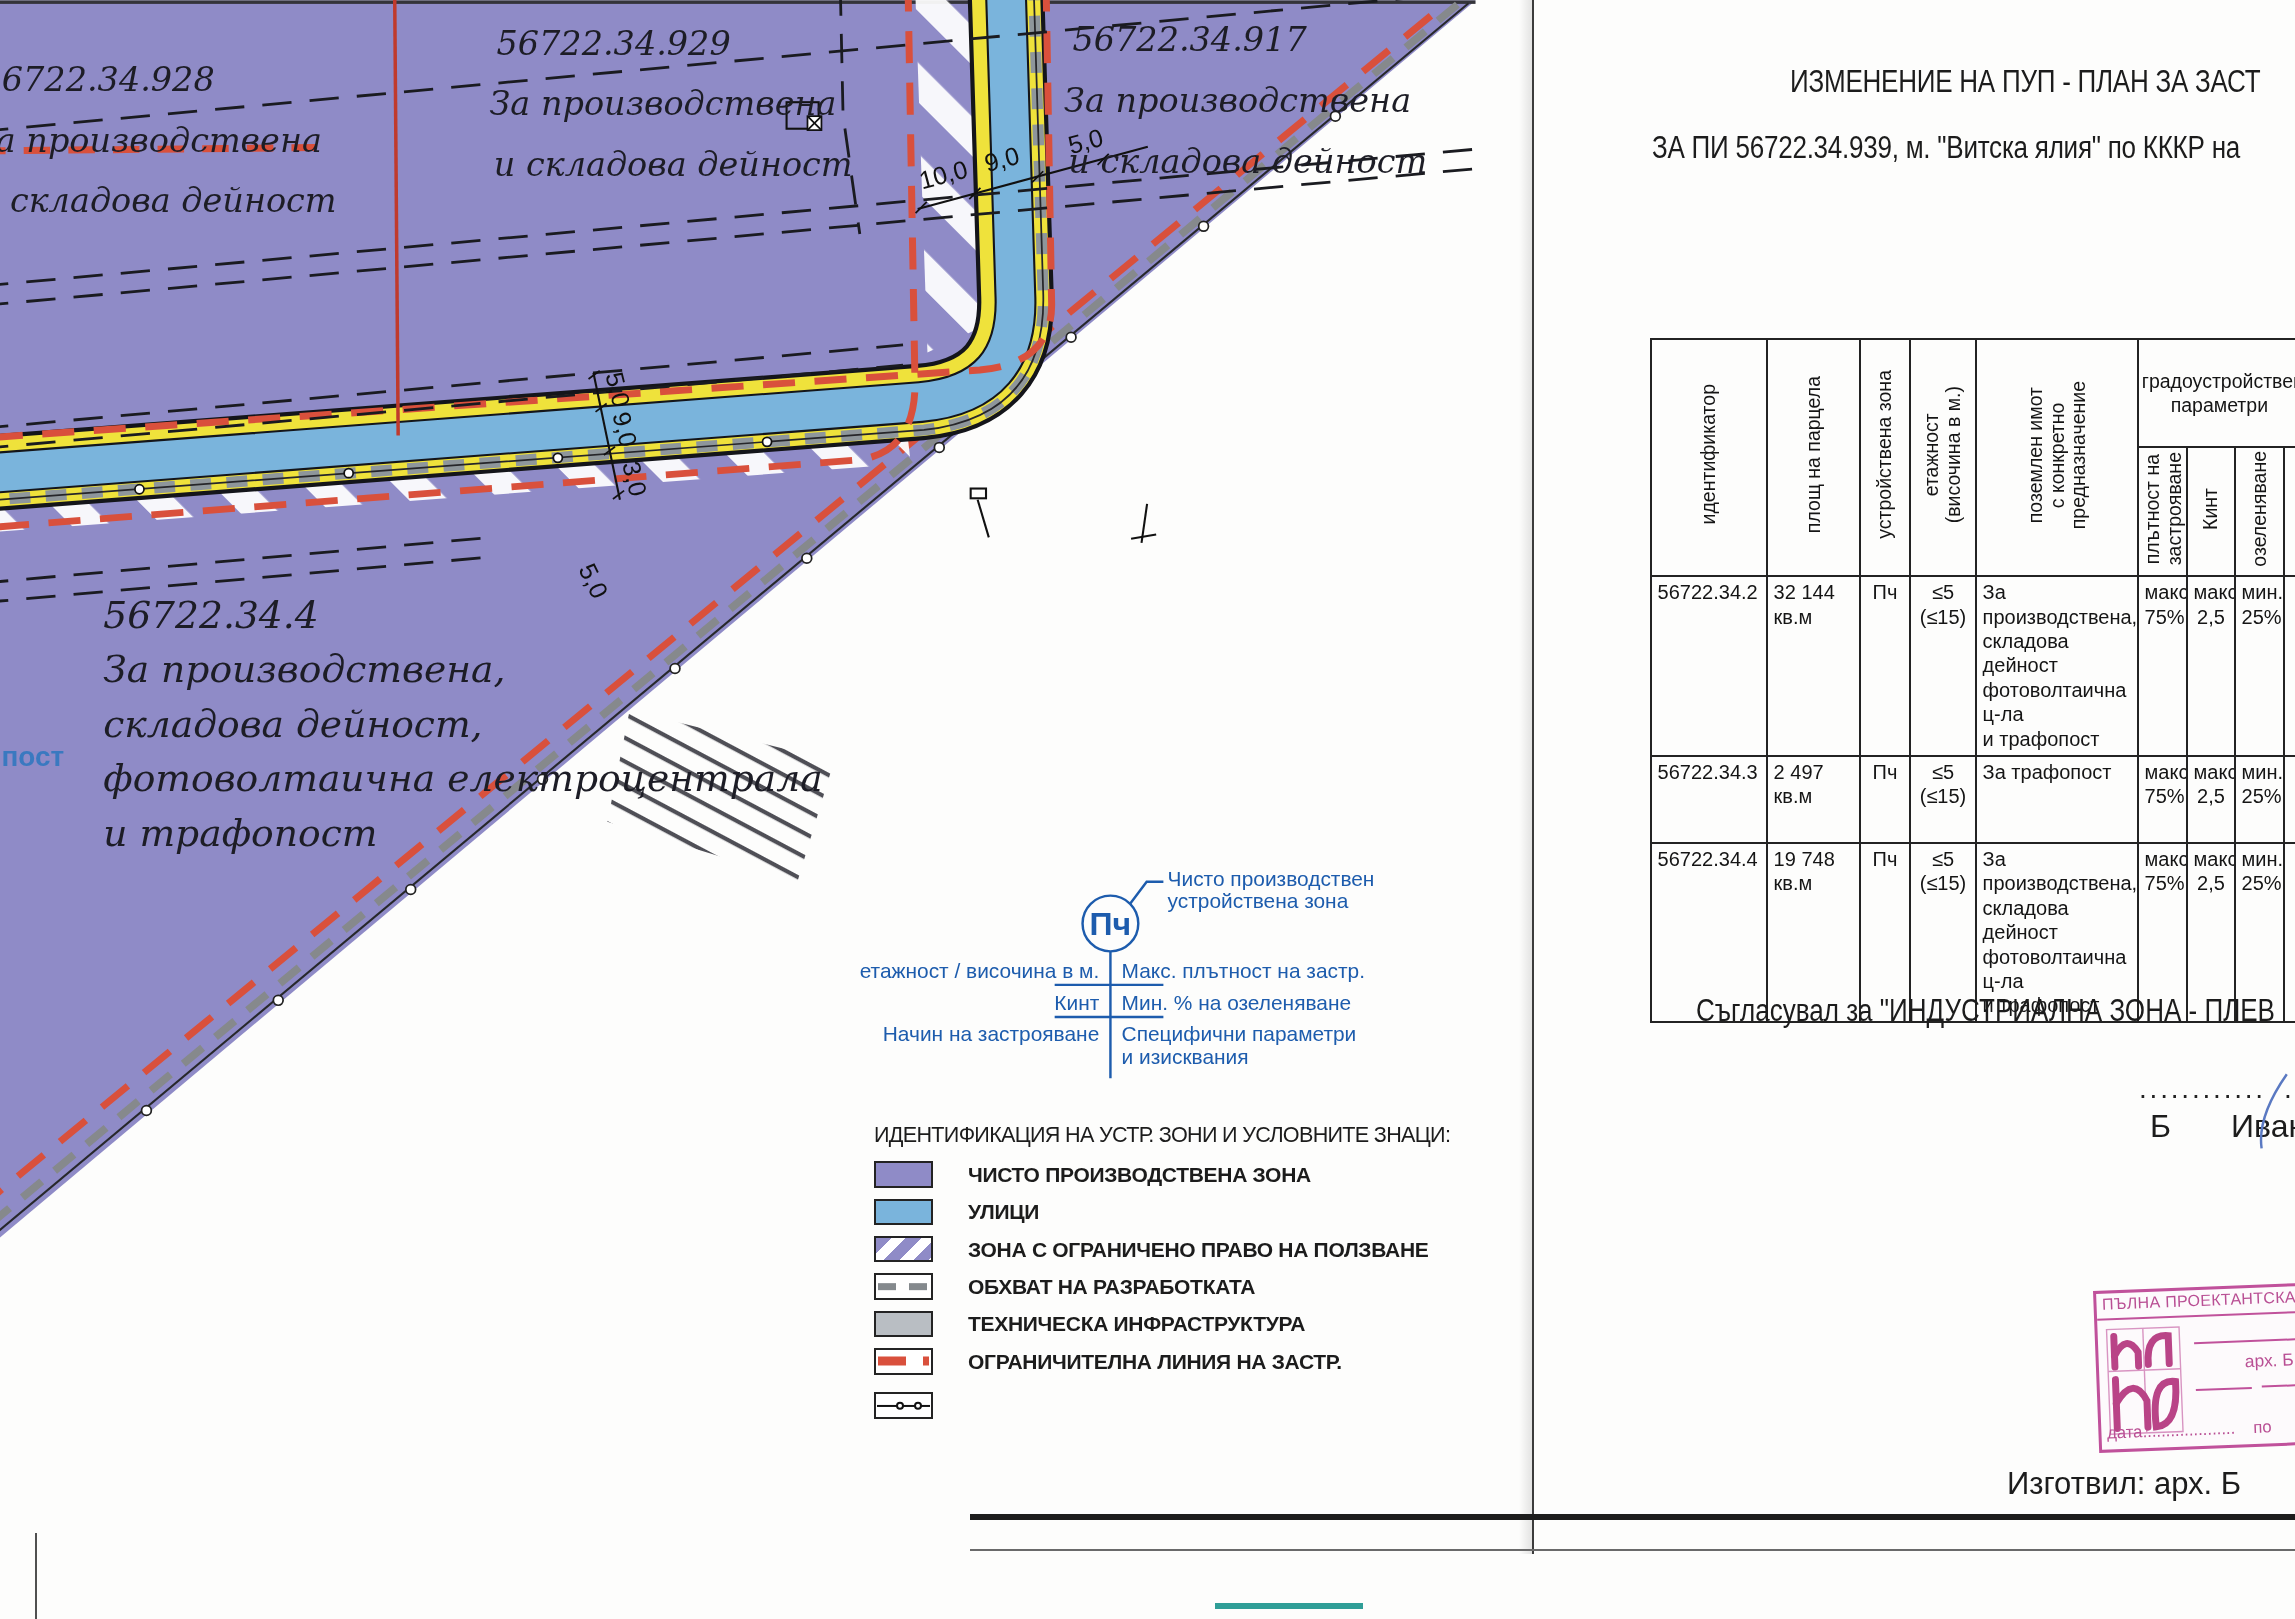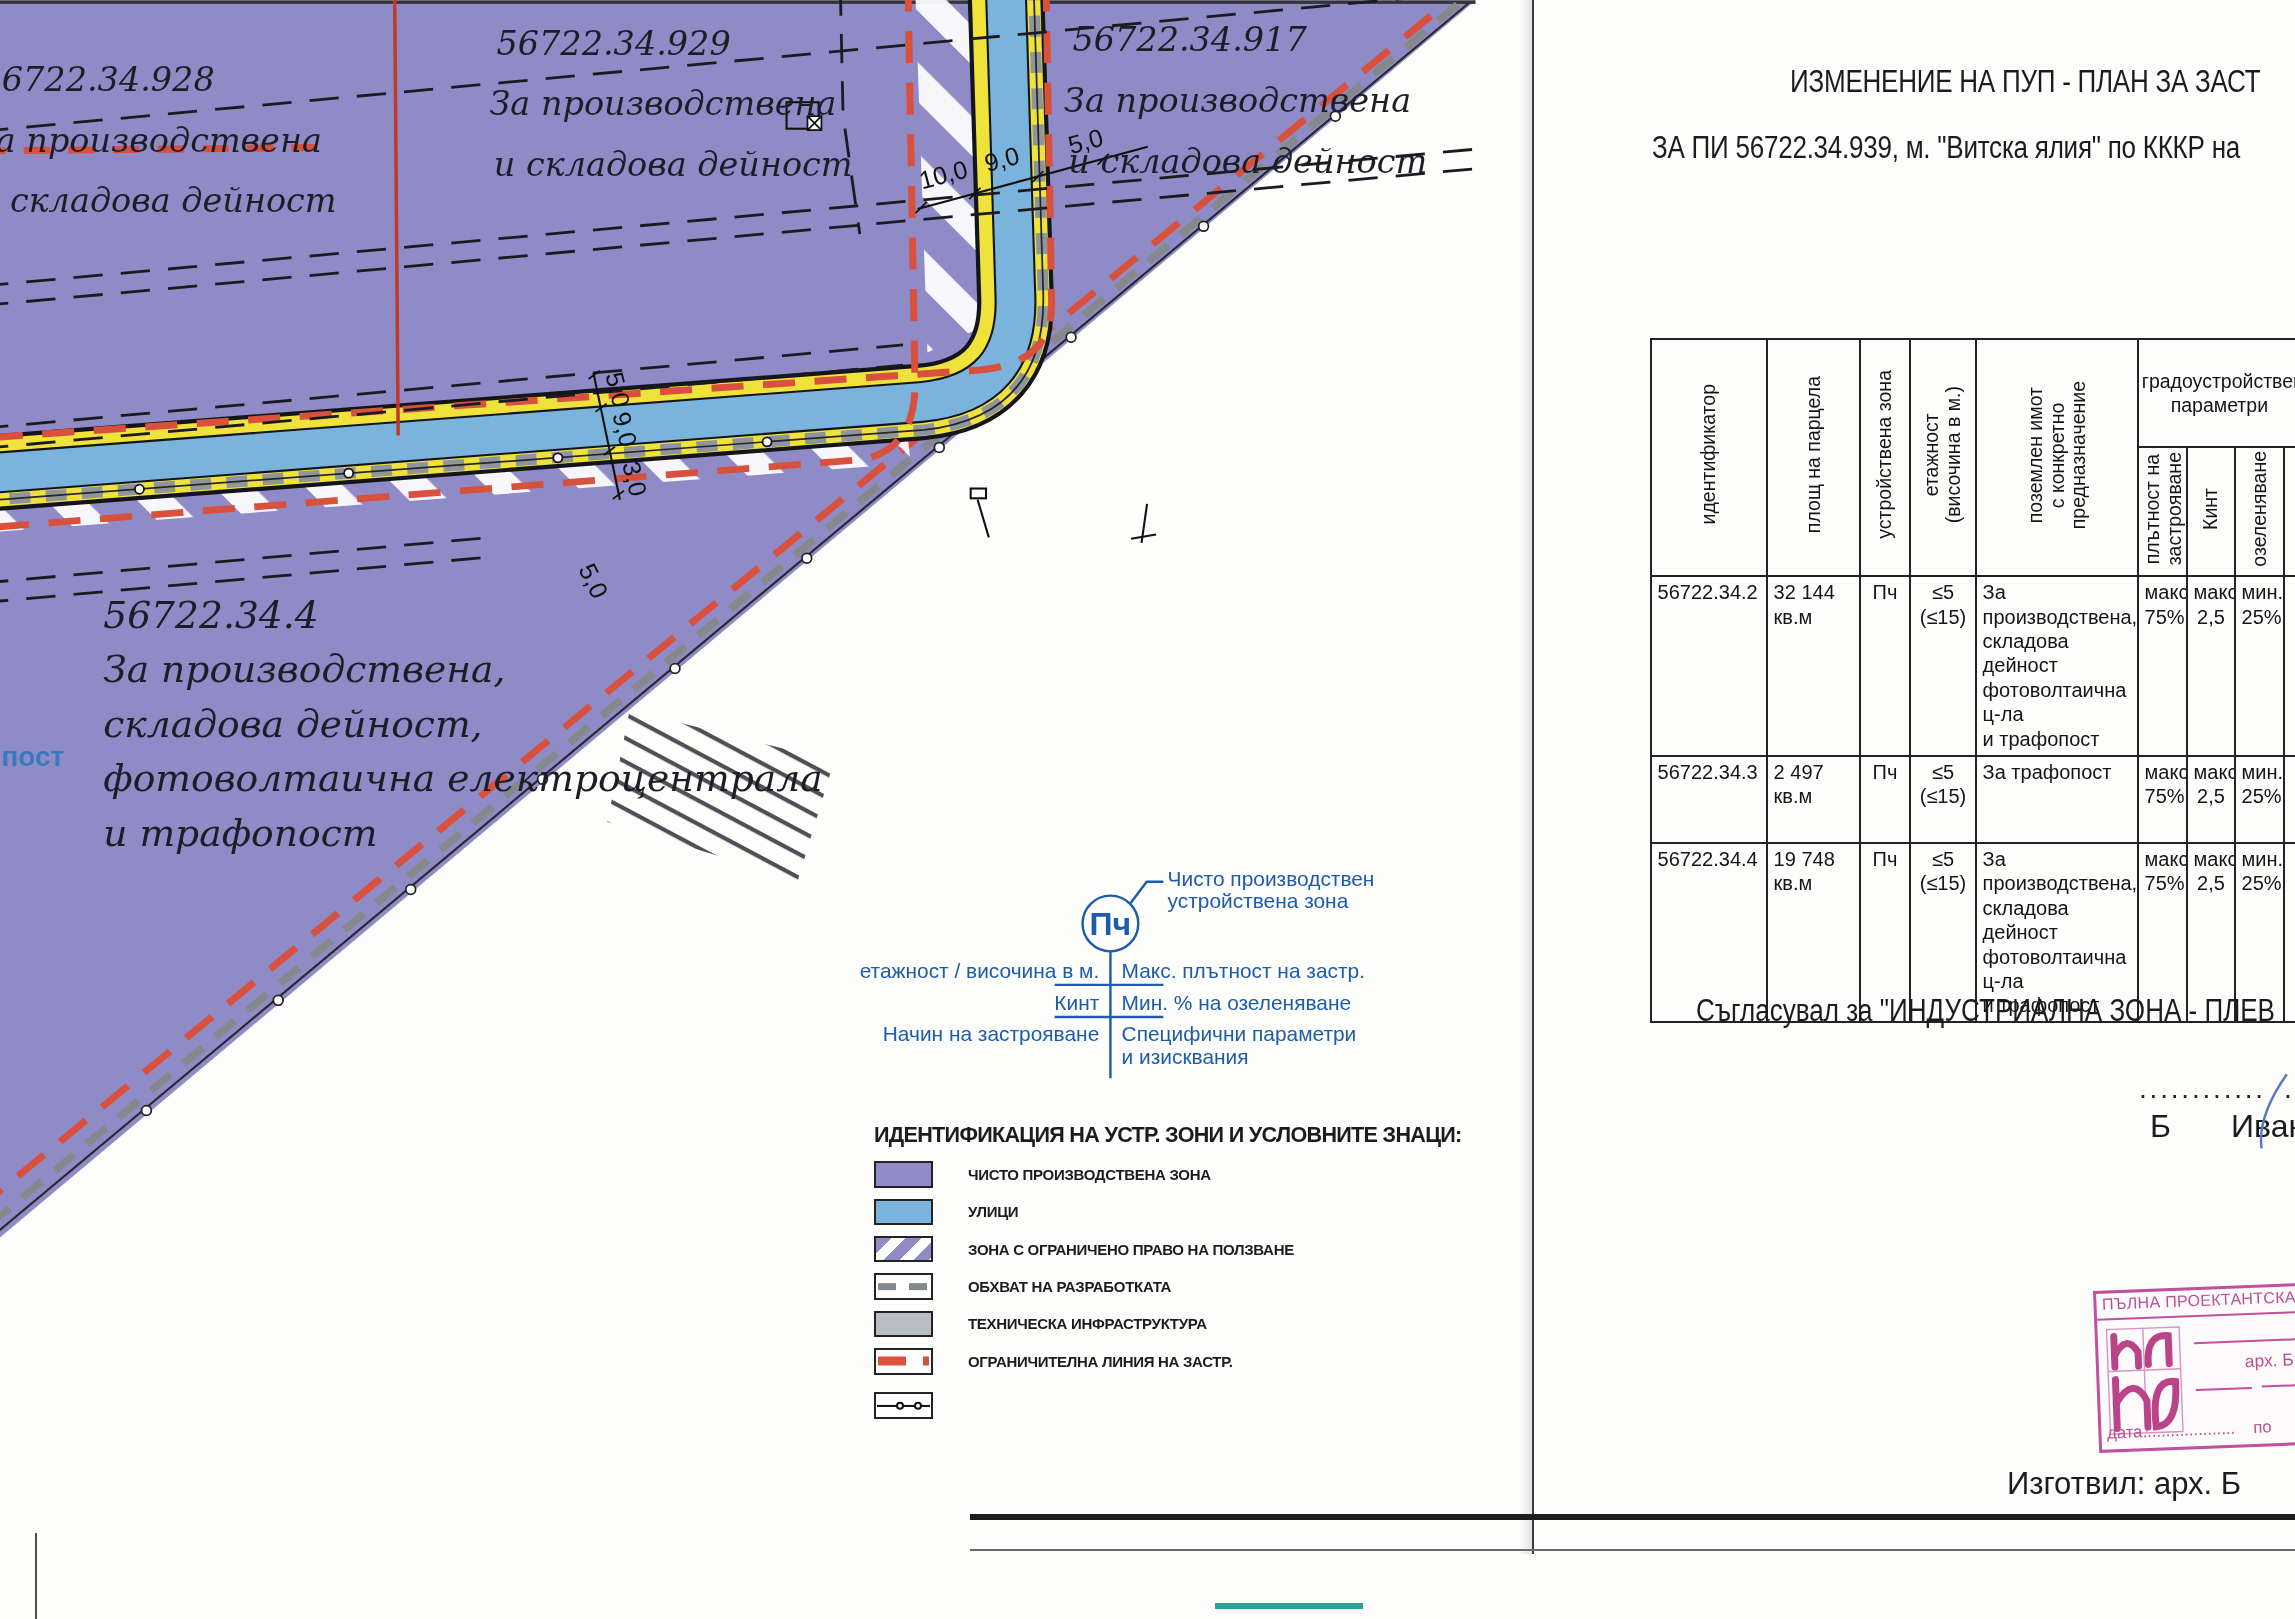--- a/index.html
+++ b/index.html
@@ -29,23 +29,23 @@
           font-size:20px;line-height:24.4px;color:#151515;}
   #ptable th,#ptable td{border:2.1px solid #232323;padding:3.5px 5.6px;vertical-align:top;overflow:hidden;}
   #ptable th{vertical-align:middle;text-align:center;font-weight:400;padding:2.8px;}
   .vtext{writing-mode:vertical-rl;transform:rotate(180deg);white-space:pre-line;font-size:19.5px;line-height:21.6px;display:inline-block;}
   .grp{white-space:pre-line;font-size:19.5px;line-height:24px;}
   .cc{text-align:center;}
   .cellline{display:block;}
 
   
   #legend{position:absolute;left:874px;top:1122px;width:628px;}
-  .leg-title{font-size:21.6px;font-weight:700;letter-spacing:-0.7px;white-space:nowrap;}
+  .leg-title{font-size:21.6px;font-weight:400;letter-spacing:-0.7px;white-space:nowrap;}
   .leg-item{display:flex;align-items:center;height:36px;margin-top:1.4px;}
-  .leg-item .lab{margin-left:35px;font-size:15px;font-weight:700;letter-spacing:-0.3px;white-space:nowrap;line-height:23px;}
+  .leg-item .lab{margin-left:35px;font-size:21px;font-weight:700;letter-spacing:-0.3px;white-space:nowrap;line-height:23px;}
   .sw{width:59px;height:26.5px;border:2.1px solid #232323;position:relative;flex:none;background:#fff;box-sizing:border-box;}
   .sw.purple{background:#8f8bc7;}
   .sw.stripes{background:repeating-linear-gradient(135deg,#8f8bc7 0 11px,#ffffff 11px 21px);}
   .sw.blue{background:#7ab4dc;}
   .sw.yellow{background:#efe23b;}
   .sw.gray{background:#b9bec3;}
   .sw.dashg::after{content:"";position:absolute;left:2.1px;right:2.1px;top:50%;height:7.7px;transform:translateY(-50%);
       background:repeating-linear-gradient(90deg,#84898d 0 18px,transparent 18px 31px);}
   .sw.dashr::after{content:"";position:absolute;left:2.1px;right:2.1px;top:50%;height:9px;transform:translateY(-50%);
       background:repeating-linear-gradient(90deg,#d9503c 0 28px,transparent 28px 45px);}

